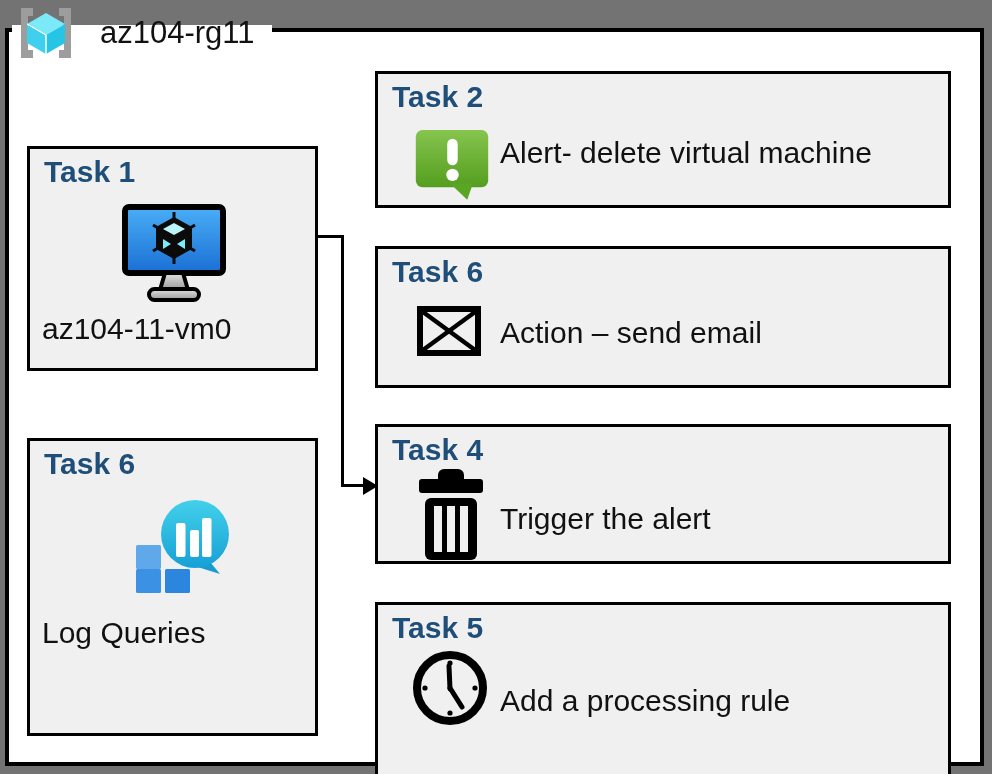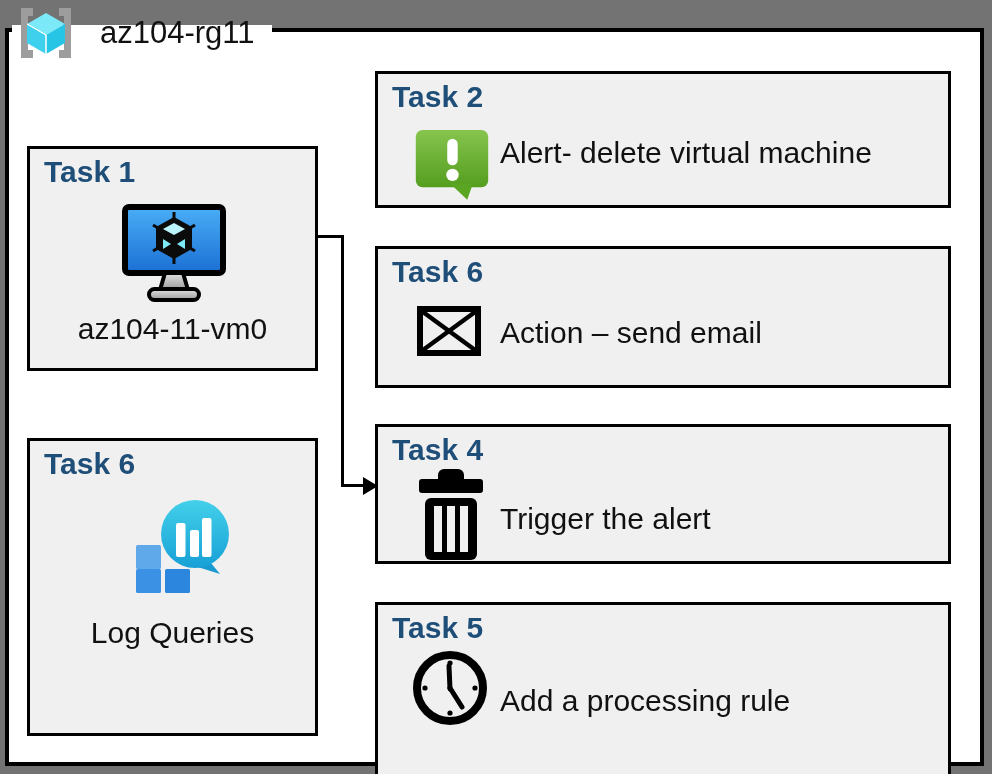--- a/index.html
+++ b/index.html
@@ -20,21 +20,21 @@
   .t6{left:27px;top:430px;width:291px;height:298px;}
   .t2{left:375px;top:63px;width:576px;height:137px;}
   .t3{left:375px;top:238px;width:576px;height:142px;}
   .t4{left:375px;top:416px;width:576px;height:140px;}
   .t5{left:375px;top:594px;width:576px;height:182px;}
 
   .task-title{position:absolute;left:14px;top:6px;font-size:30px;font-weight:700;
               color:var(--task-title,#1F4E79);letter-spacing:0px;}
   .task-label{font-size:30px;color:#111;white-space:nowrap;}
   .row-label{position:absolute;left:122px;transform:translateY(-50%);}
-  .center-label{position:absolute;left:0;width:100%;text-align:center;}
+  .center-label{position:absolute;left:12px;width:100%;text-align:left;}
   .task-icon{position:absolute;}
 
   
   .vm-icon{left:88px;top:53px;width:112px;height:102px;}
   .vm-label{top:163px;}
   .log-icon{left:102px;top:53px;width:102px;height:100px;}
   .log-label{top:175px;}
   .alert-icon{left:34px;top:50px;width:80px;height:77px;}
   .alert-label{top:79px;}
   .email-icon{left:39px;top:57px;width:64px;height:50px;}

